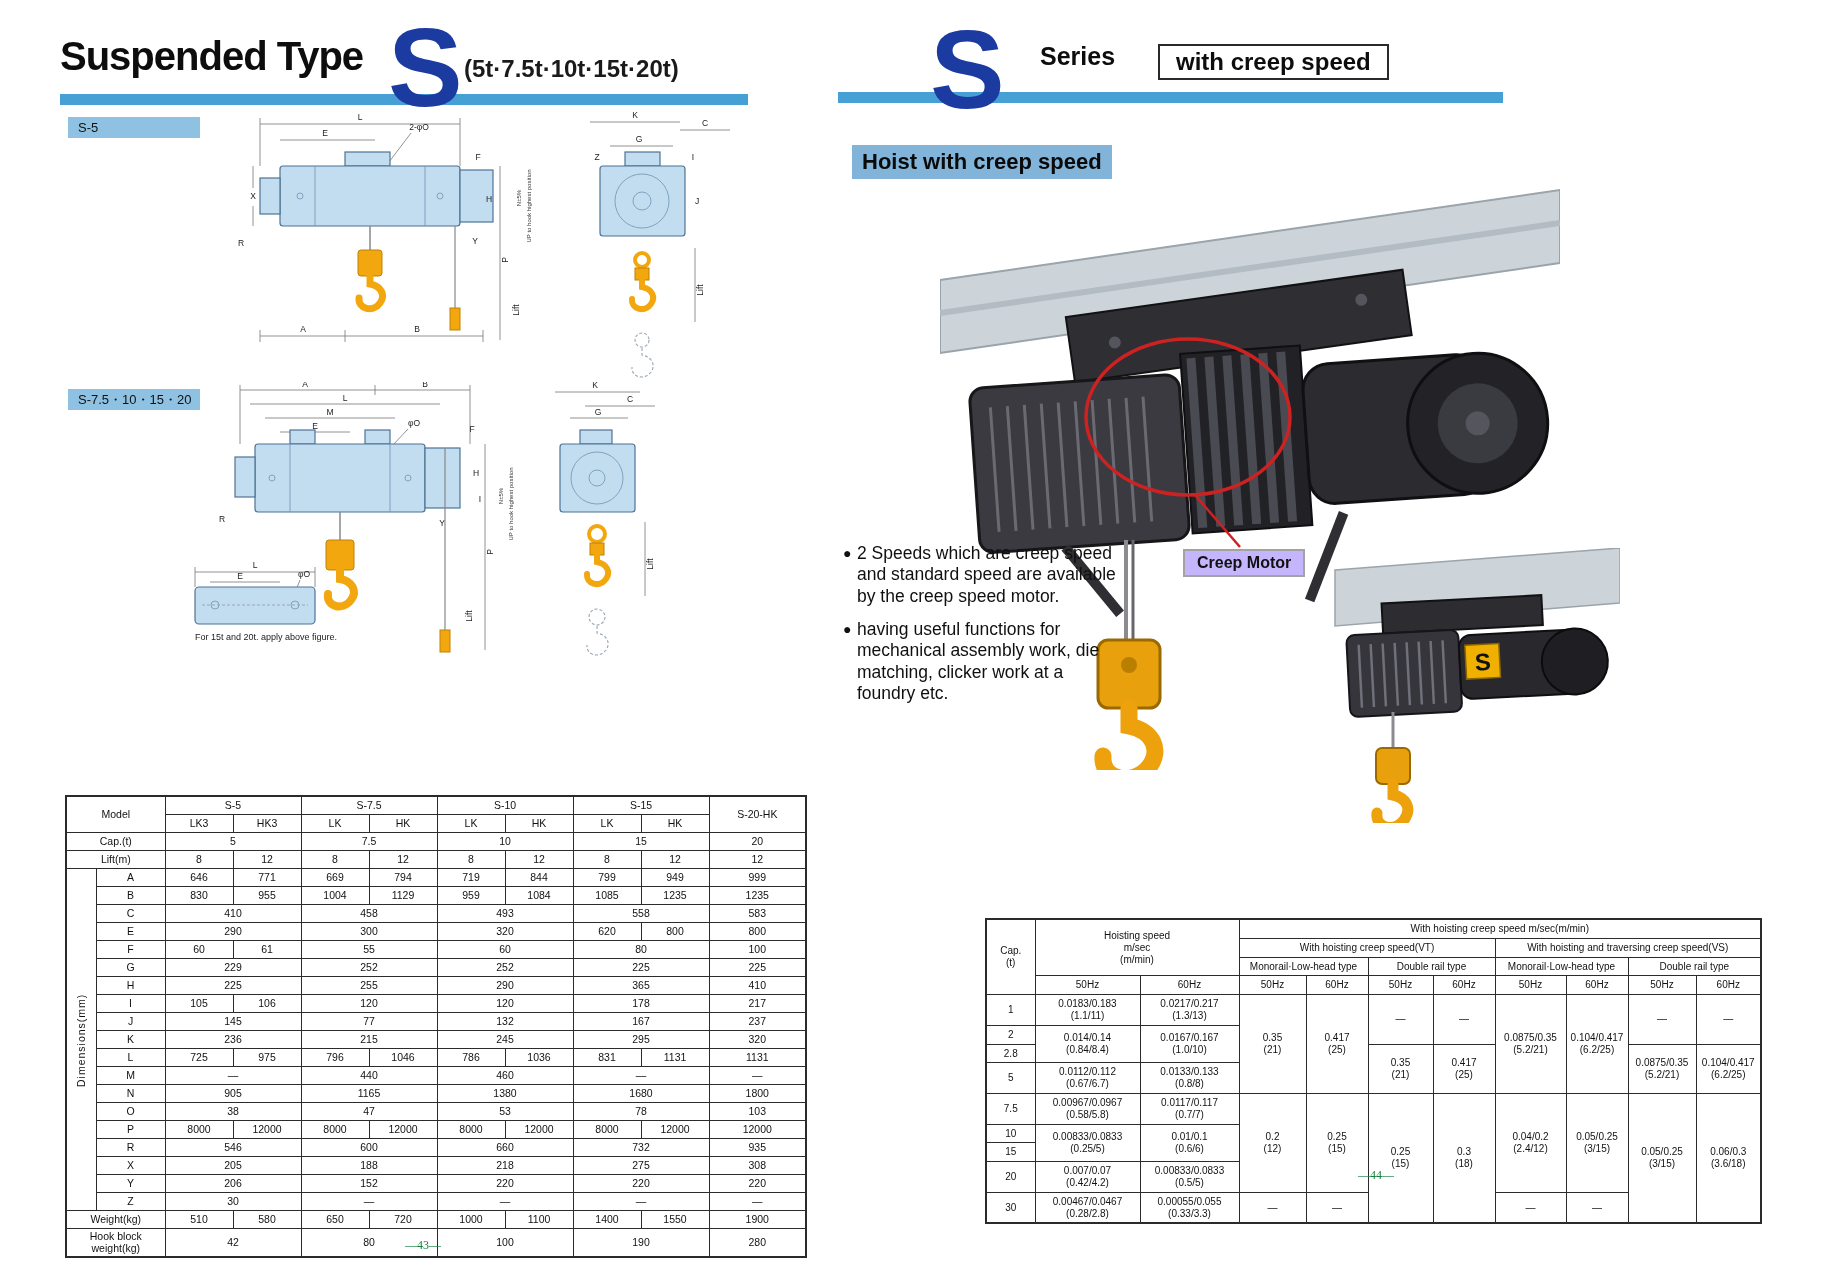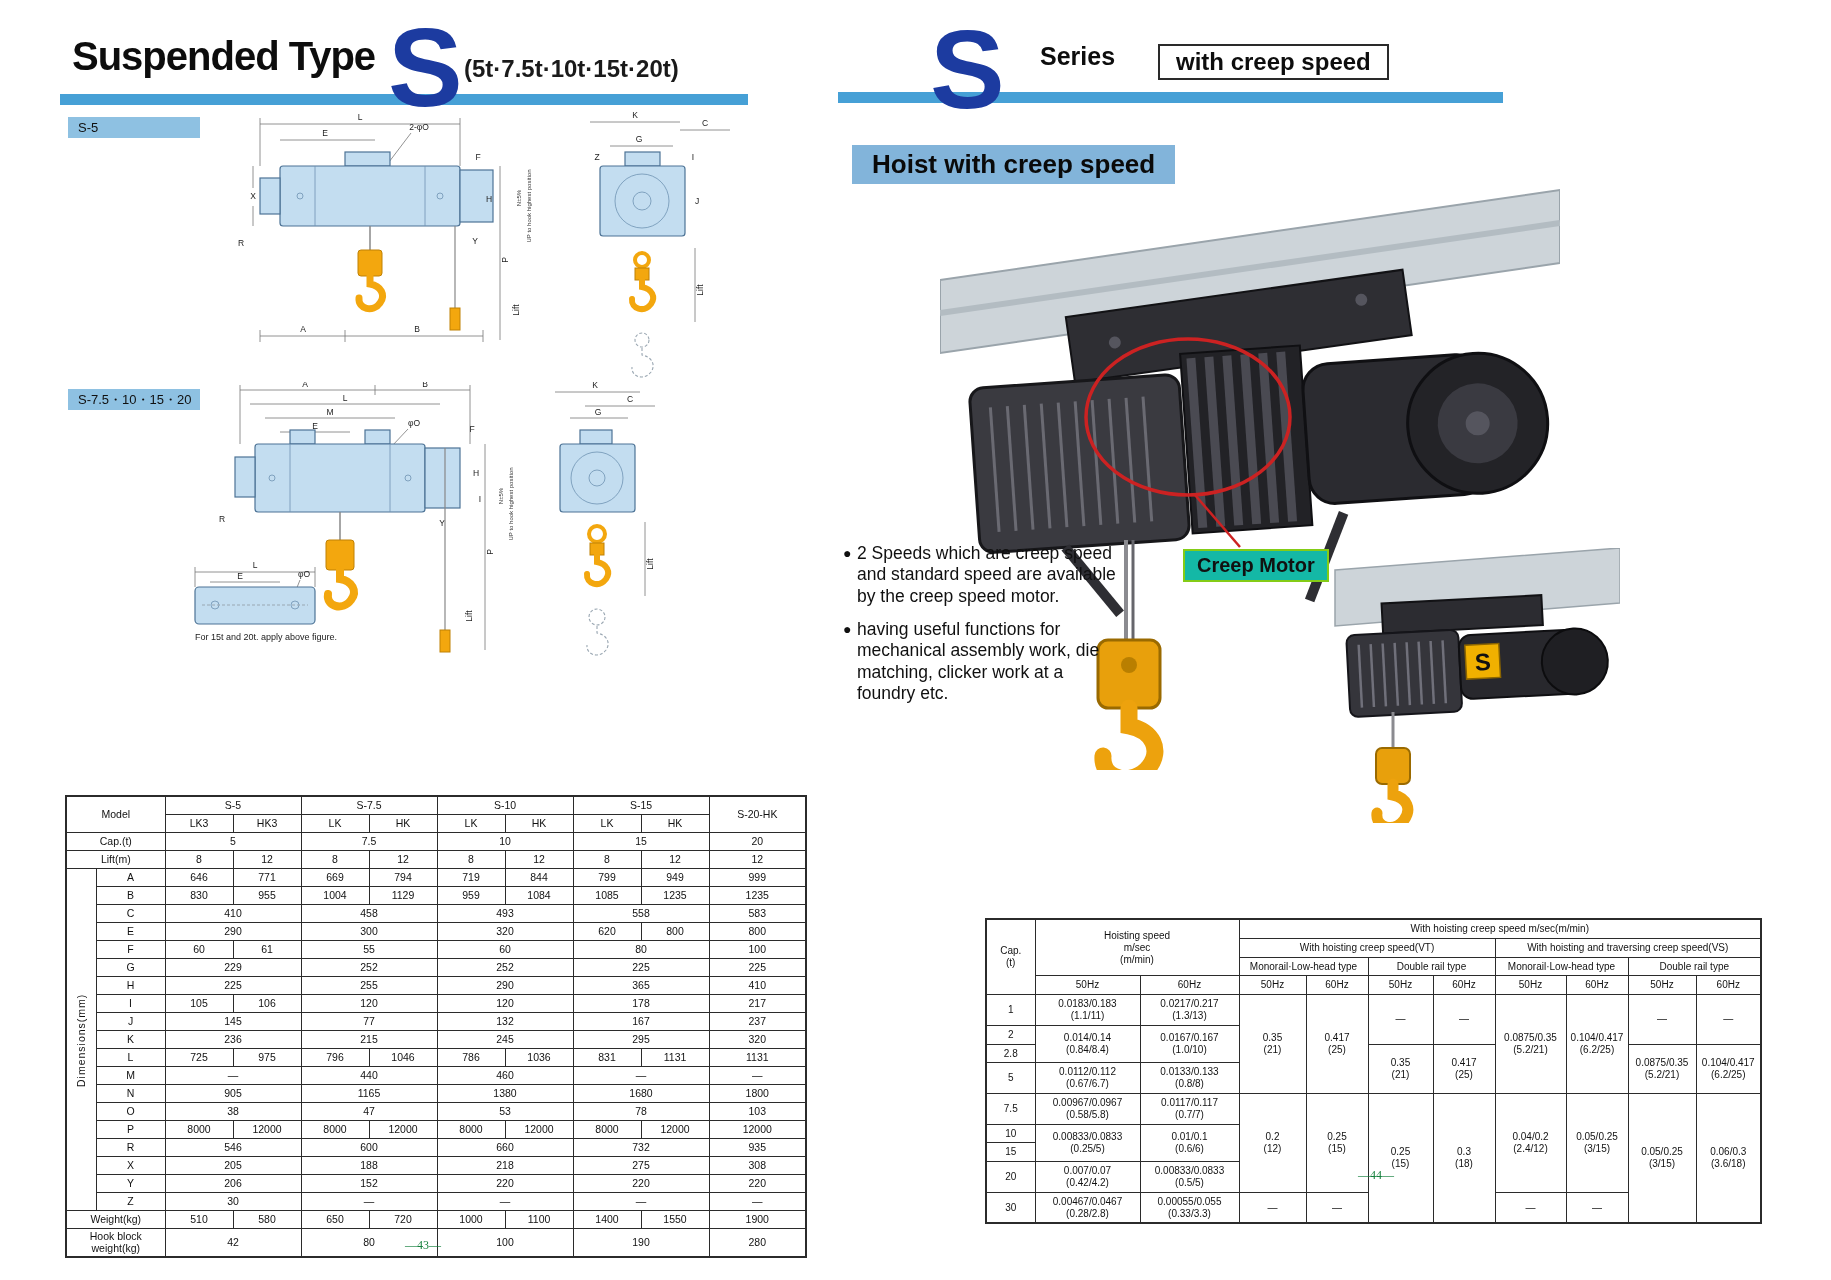--- a/index.html
+++ b/index.html
@@ -12,28 +12,28 @@
   
   .main-title{font-size:40px;font-weight:bold;letter-spacing:-1px;color:#0d0d0d;}
   .big-s{font-size:112px;font-weight:bold;color:#1c3ba0;line-height:0.9;z-index:3;}
   .caps-note{font-size:24px;font-weight:bold;color:#1a1a1a;}
   .blue-bar{height:11px;background:#46a0d6;z-index:1;}
   .sec-label{width:132px;height:21px;line-height:21px;background:#8ec1e2;color:#101010;
     font-size:13px;padding-left:10px;box-sizing:border-box;}
   .series-word{font-size:25px;font-weight:bold;color:#0d0d0d;}
   .creep-badge{border:2px solid #2a2a2a;background:#fff;font-size:24px;font-weight:bold;
     padding:2px 16px;color:#0d0d0d;}
-  .hoist-heading{background:#82b4da;color:#0a0a0a;font-size:26px;font-weight:bold;
-    padding:4px 20px;}
+  .hoist-heading{background:#82b4da;color:#0a0a0a;font-size:22px;font-weight:bold;
+    padding:4px 10px;}
   
   .bullets{width:282px;font-size:17.5px;line-height:1.22;color:#101010;}
   .bullet{display:flex;margin-bottom:12px;}
   .bullet .dot{flex:0 0 14px;font-size:14px;line-height:1.5;}
   
-  .callout-box{border:2px solid #84cc16;background:#14b8a6;font-size:20px;font-weight:bold;
+  .callout-box{border:2px solid #a3a3a3;background:#c4b5fd;font-size:16px;font-weight:bold;
     color:#111;padding:3px 12px;z-index:5;}
   
   table.spec{border-collapse:collapse;table-layout:fixed;background:#fff;border:2px solid #2b2b2b;}
   table.spec td{border:1px solid #2b2b2b;text-align:center;vertical-align:middle;
     padding:1px 2px;white-space:pre-line;overflow:hidden;line-height:1.18;}
   #left-table td{font-size:10.5px;height:15px;}
   #right-table td{font-size:10px;padding:3px 2px;}
   td.vert{writing-mode:vertical-rl;transform:rotate(180deg);font-size:9px;letter-spacing:1px;}
   td.small{font-size:8.5px;}
   .pagenum{font-family:"Liberation Serif",serif;font-size:12px;color:#15803d;}
@@ -43,21 +43,21 @@
   .lab6{font-size:6px;fill:#333;text-anchor:middle;}
   .outline{fill:#c3ddf0;stroke:#4d7396;stroke-width:1.2;}
   .detail{fill:none;stroke:#6f93b2;stroke-width:0.8;}
   .hookfill{fill:#f3a70e;stroke:#c08104;stroke-width:1;}
   .hookstroke{fill:none;stroke:#f3a70e;stroke-linecap:round;}
   .ghost{fill:none;stroke:#9aa7b2;stroke-width:1.1;stroke-dasharray:3,2;}
 </style>
 </head>
 <body>
 
-<div class="abs main-title" style="left:72px;top:34px;">Suspended Type</div>
+<div class="abs main-title" style="left:60px;top:34px;">Suspended Type</div>
 <div class="abs big-s" style="left:388px;top:18px;">S</div>
 <div class="abs caps-note" style="left:464px;top:55px;">(5t·7.5t·10t·15t·20t)</div>
 <div class="abs blue-bar" style="left:60px;top:94px;width:688px;"></div>
 
 <div class="abs sec-label" style="left:68px;top:117px;">S-5</div>
 <div class="abs sec-label" style="left:68px;top:389px;">S-7.5・10・15・20</div>
 
 <svg class="abs" style="left:225px;top:108px;" width="515" height="278" viewBox="0 0 515 278">
 
   <line class="dim" x1="35" y1="16" x2="235" y2="16"></line>

